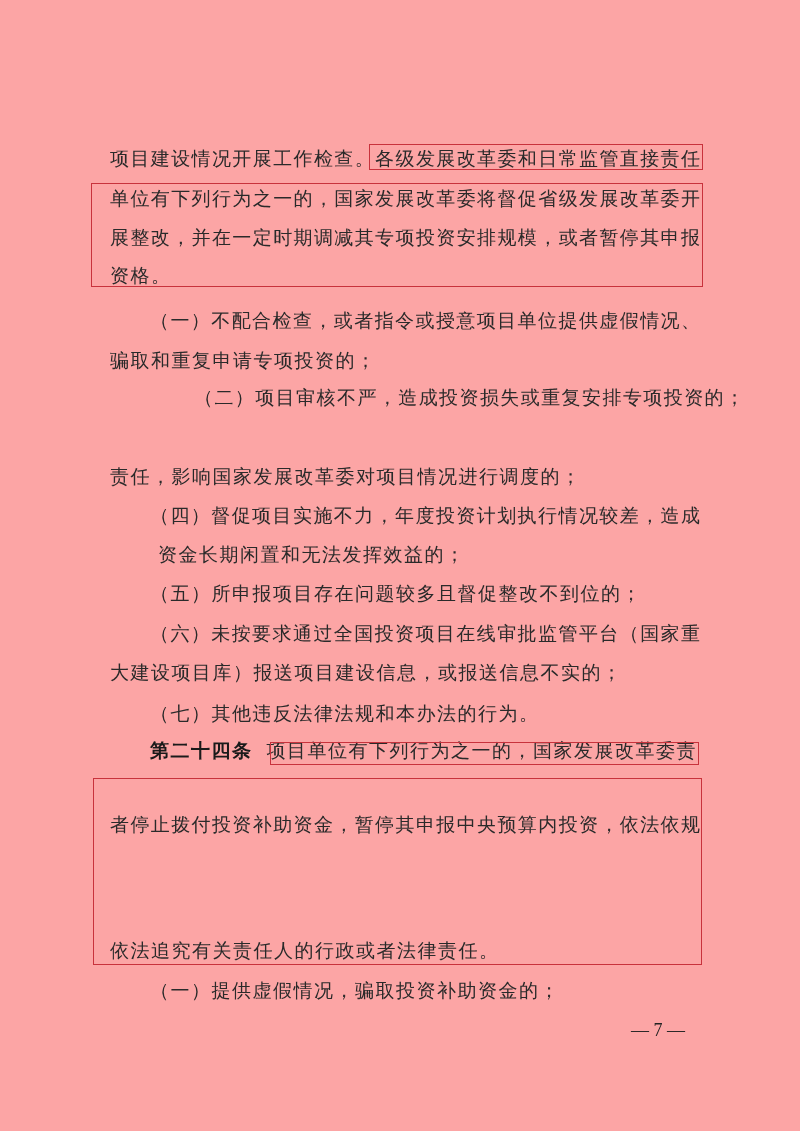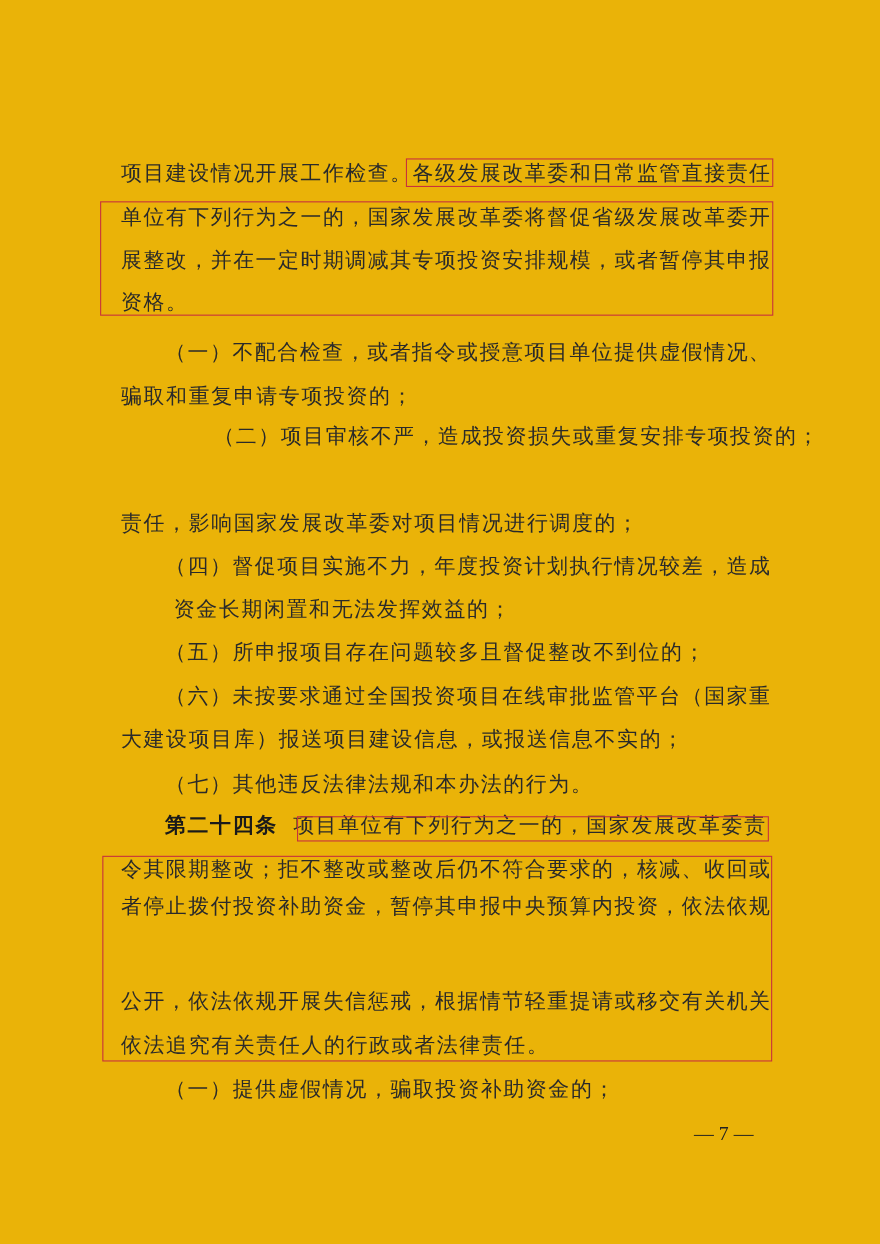--- a/index.html
+++ b/index.html
@@ -1,18 +1,18 @@
 <!DOCTYPE html>
 <html><head>
   <meta charset="utf-8">
   <style>
     html, body { margin: 0; padding: 0; background: #ffffff; }
     body { width: 800px; height: 1131px; position: relative; overflow: hidden;
            font-family: "DejaVu Serif", "Liberation Serif", serif; color: #2a2a2a; }
-    .page { position: absolute; left: 0; top: 0; width: 800px; height: 1131px; background: #eab308; }
+    .page { position: absolute; left: 0; top: 0; width: 800px; height: 1131px; background: #fca5a5; }
     .line { position: absolute; left: 110px; width: 590px; height: 40px; line-height: 40px;
             font-size: 19px; white-space: nowrap; text-align: justify; text-align-last: justify;
             letter-spacing: 0; }
     .line.short { text-align: center; text-align-last: left; letter-spacing: 1.5px; }
     .line.indent { left: 150px; width: 550px; }
     .bold { font-weight: bold; color: #1a1a1a; }
     .gap { display: inline-block; width: 14px; }
     .box { position: absolute; border: 1.6px solid #c8323c; box-sizing: border-box; pointer-events: none; }
     .pagenum { position: absolute; left: 622px; top: 1016px; width: 72px; height: 28px; line-height: 28px;
                font-size: 18px; text-align: center; font-family: "Liberation Serif", serif; color: #222; }
@@ -40,23 +40,21 @@
   <div class="line indent short" style="top:573px;">（五）所申报项目存在问题较多且督促整改不到位的；</div>
 
   <div class="line indent" style="top:613px;">（六）未按要求通过全国投资项目在线审批监管平台（国家重</div>
   <div class="line short" style="top:652px;">大建设项目库）报送项目建设信息，或报送信息不实的；</div>
 
   <div class="line indent short" style="top:693px;">（七）其他违反法律法规和本办法的行为。</div>
 
   <div class="line indent short" style="top:730px;">
     <span class="bold">第二十四条</span><span class="gap"></span><span>项目单位有下列行为之一的，国家发展改革委责</span>
   </div>
-  <div class="line" style="top:770px;">令其限期整改；拒不整改或整改后仍不符合要求的，核减、收回或</div>
   <div class="line" style="top:804px;">者停止拨付投资补助资金，暂停其申报中央预算内投资，依法依规</div>
-  <div class="line" style="top:890px;">公开，依法依规开展失信惩戒，根据情节轻重提请或移交有关机关</div>
   <div class="line short" style="top:930px;">依法追究有关责任人的行政或者法律责任。</div>
 
   <div class="line indent short" style="top:970px;">（一）提供虚假情况，骗取投资补助资金的；</div>
 
   <div class="box" style="left:369px; top:144px; width:334px; height:26px;"></div>
   <div class="box" style="left:91px; top:183px; width:612px; height:104px;"></div>
   <div class="box" style="left:270px; top:742px; width:429px; height:23px;"></div>
   <div class="box" style="left:93px; top:778px; width:609px; height:187px;"></div>
 
   <div class="pagenum">— 7 —</div>

